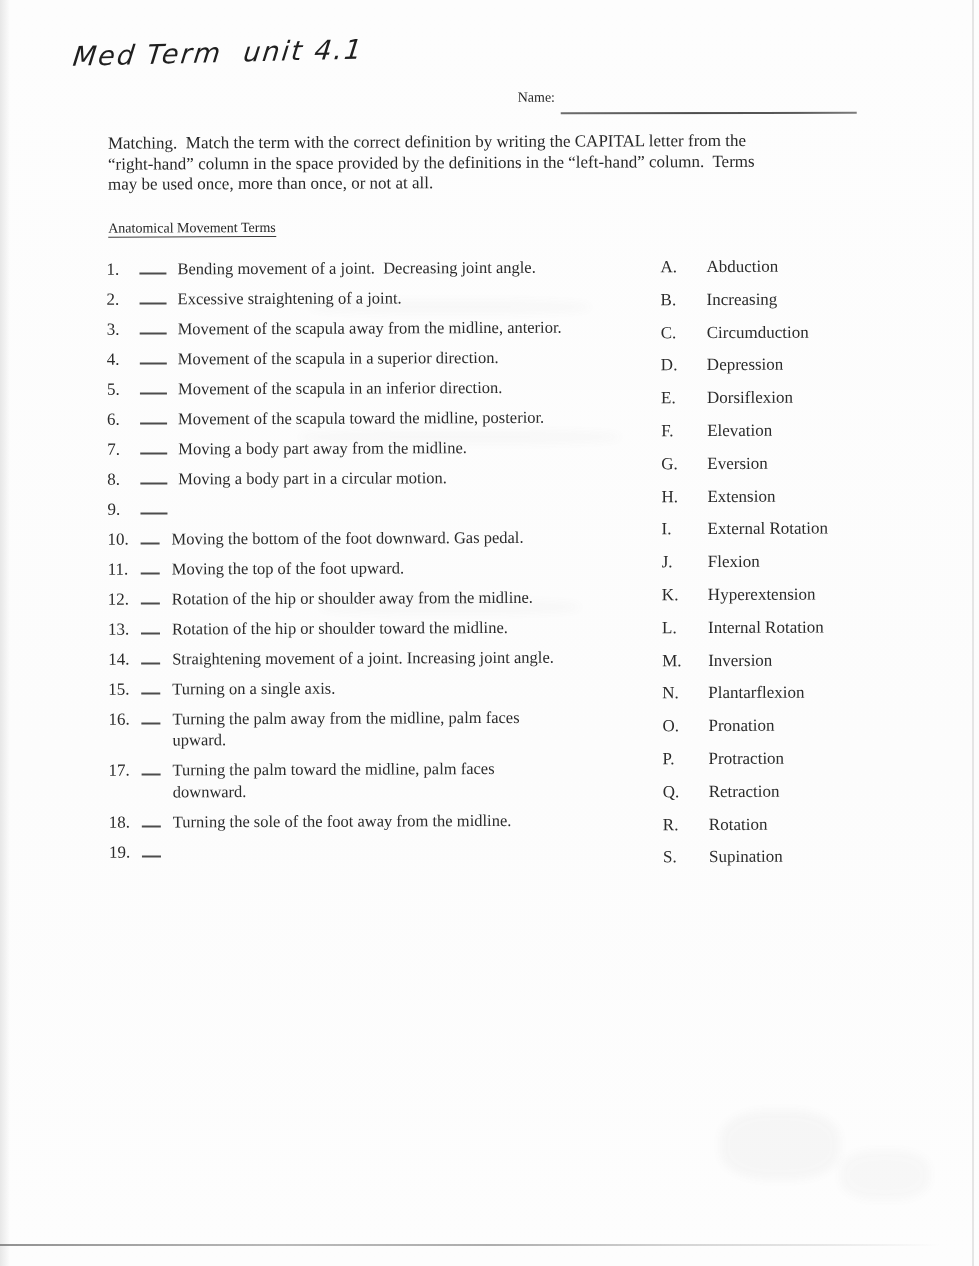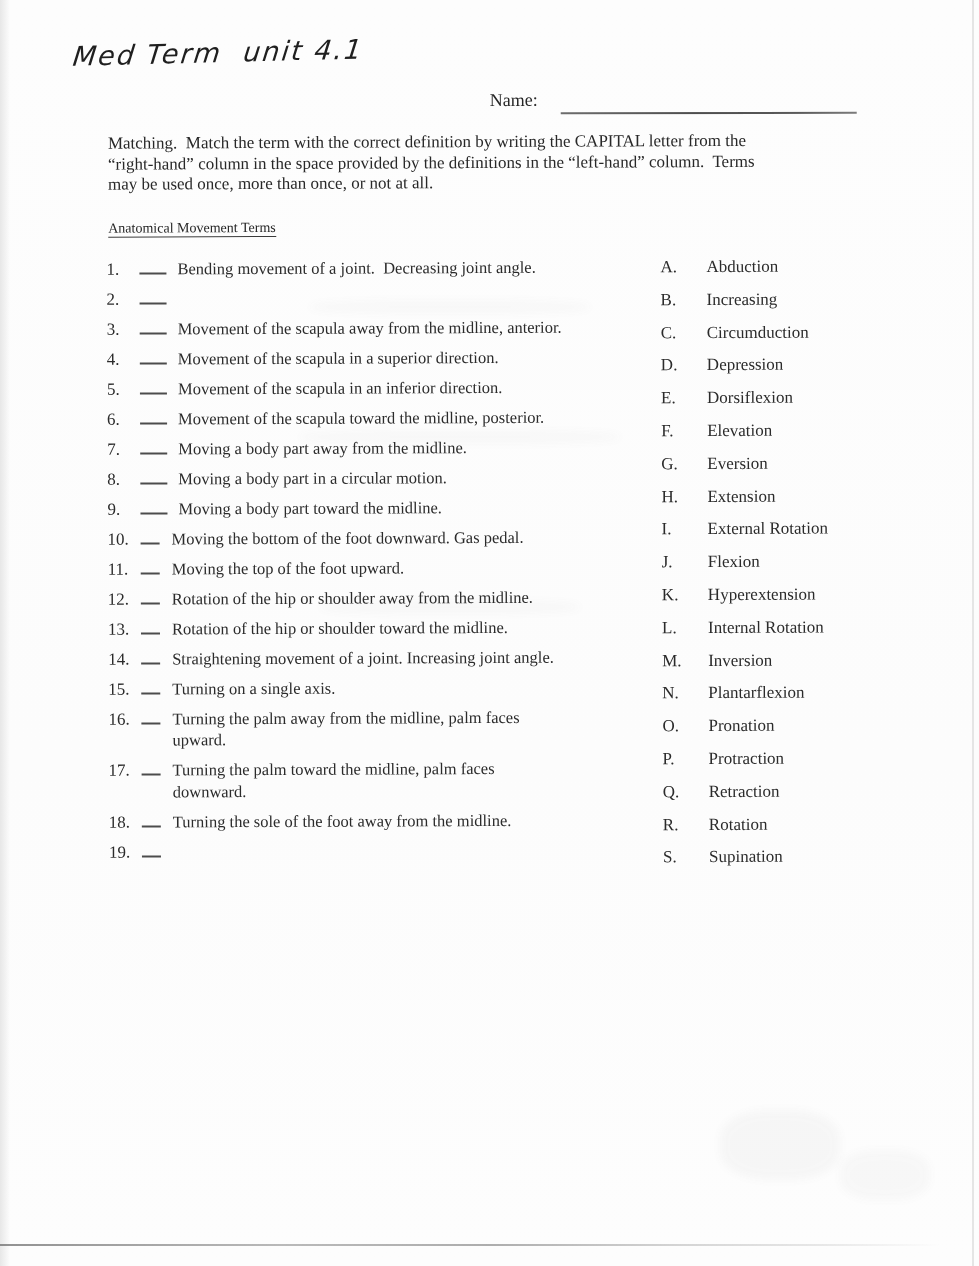--- a/index.html
+++ b/index.html
@@ -49,21 +49,21 @@
   .hand-title {
     position: absolute; left: 76px; top: 36px;
     font-family: "DejaVu Sans", sans-serif;
     font-style: italic; font-size: 27px; letter-spacing: 2px;
     color: #1f1f1f;
     transform: skewX(-8deg) rotate(-1.2deg);
     white-space: pre;
   }
 
   
-  .name-row { position: absolute; left: 492px; top: 90px; font-size: 18px; color: #262626; }
+  .name-row { position: absolute; left: 520px; top: 90px; font-size: 14px; color: #262626; }
   .name-underline {
     position: absolute; left: 563px; top: 113px; width: 296px; height: 2px;
     background: linear-gradient(90deg, #6d6d6d 0%, #4e4e4e 45%, #5a5a5a 80%, #7c7c7c 100%);
     transform: rotate(0.15deg);
   }
 
   
   .instructions {
     position: absolute; left: 110px; top: 132px; width: 766px;
     font-size: 17px; line-height: 20.5px; color: #282828;
@@ -134,20 +134,21 @@
 
     <div class="items-col">
         <div class="item">
         <span class="num">1.</span>
         <span class="blank"></span>
         <span class="txt">Bending movement of a joint.  Decreasing joint angle.</span>
       </div>
         <div class="item">
         <span class="num">2.</span>
         <span class="blank"></span>
+        <span class="txt">Excessive straightening of a joint.</span>
       </div>
         <div class="item">
         <span class="num">3.</span>
         <span class="blank"></span>
         <span class="txt">Movement of the scapula away from the midline, anterior.</span>
       </div>
         <div class="item">
         <span class="num">4.</span>
         <span class="blank"></span>
         <span class="txt">Movement of the scapula in a superior direction.</span>
@@ -168,21 +169,20 @@
         <span class="txt">Moving a body part away from the midline.</span>
       </div>
         <div class="item">
         <span class="num">8.</span>
         <span class="blank"></span>
         <span class="txt">Moving a body part in a circular motion.</span>
       </div>
         <div class="item">
         <span class="num">9.</span>
         <span class="blank"></span>
-        <span class="txt">Moving a body part toward the midline.</span>
       </div>
         <div class="item">
         <span class="num">10.</span>
         <span class="blank"></span>
         <span class="txt">Moving the bottom of the foot downward. Gas pedal.</span>
       </div>
         <div class="item">
         <span class="num">11.</span>
         <span class="blank"></span>
         <span class="txt">Moving the top of the foot upward.</span>

